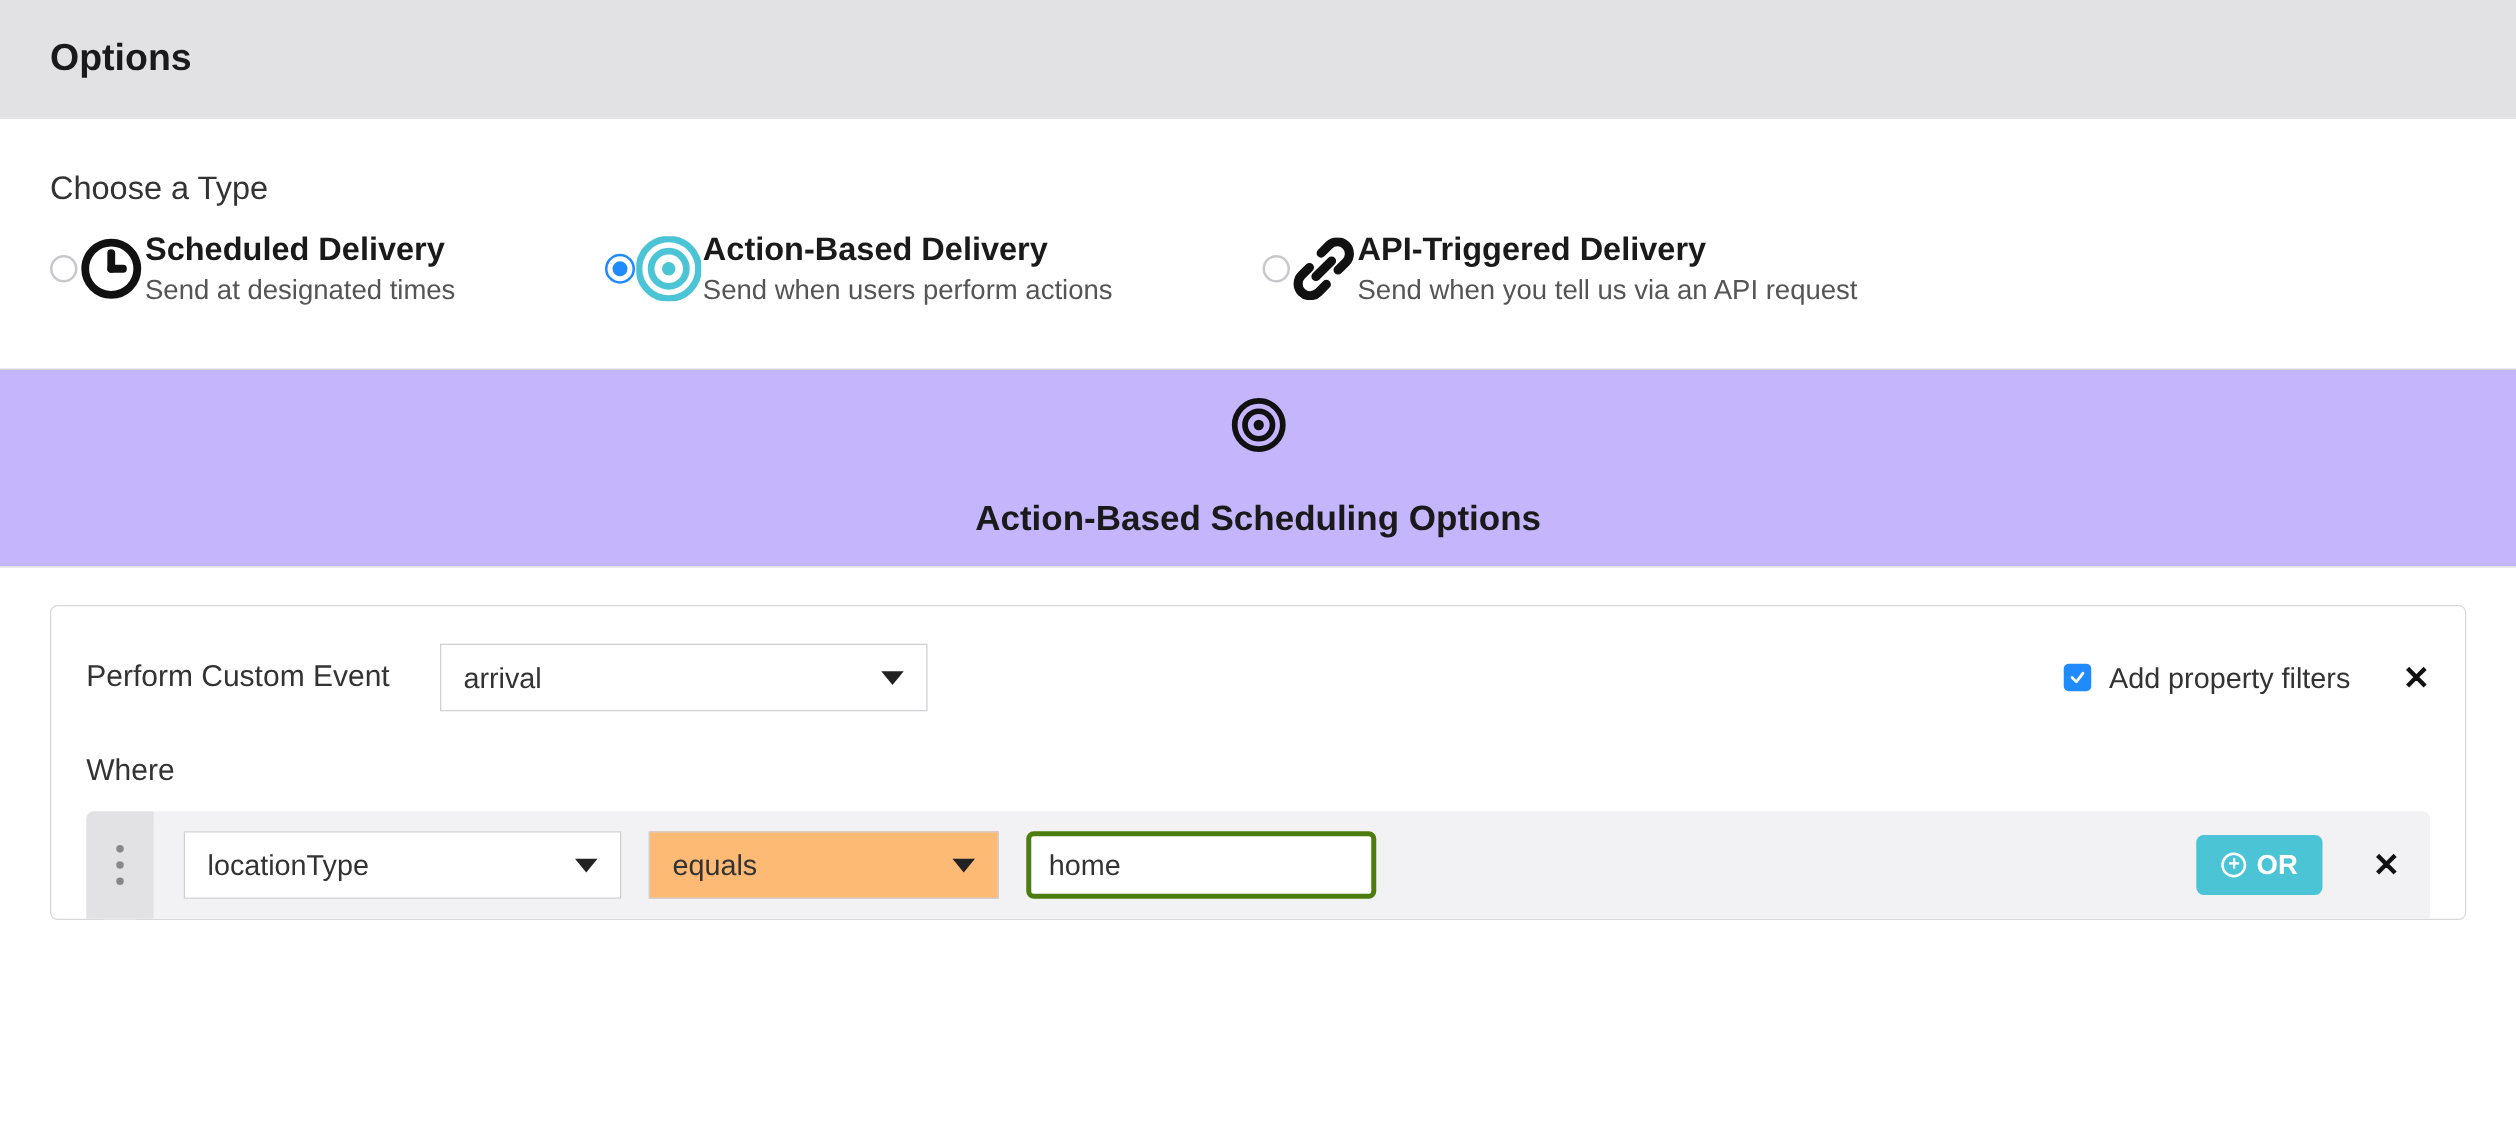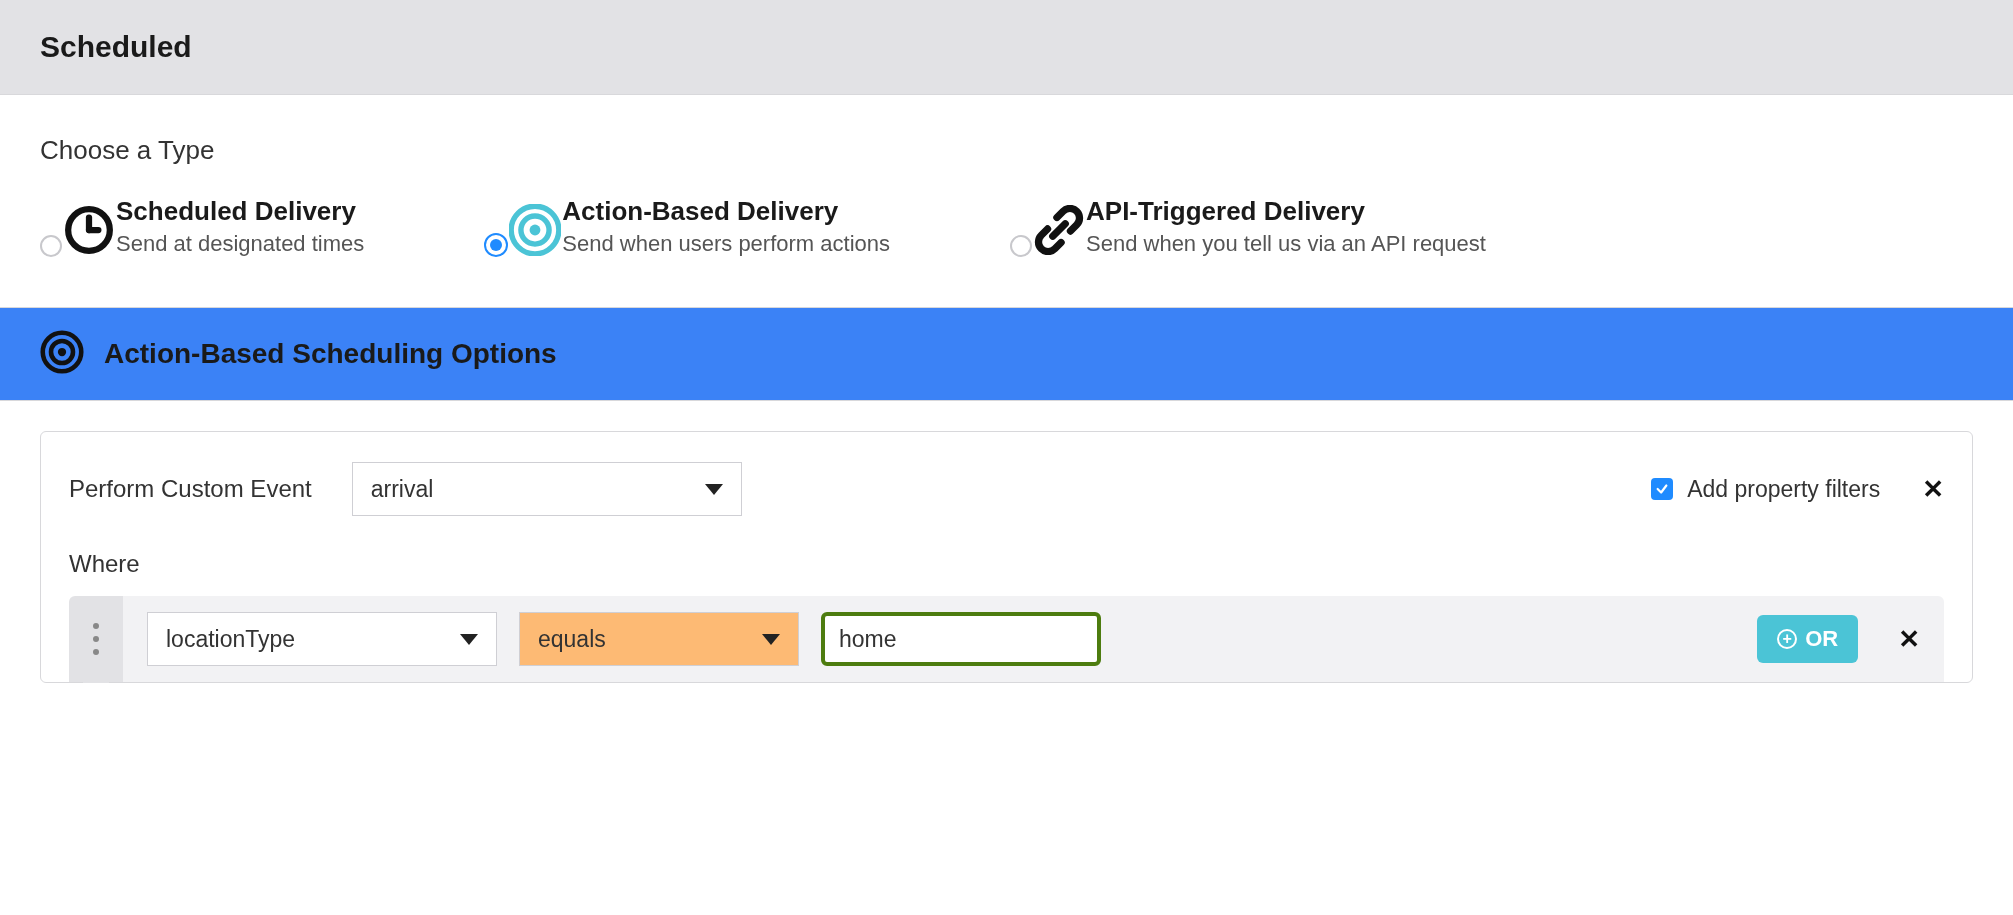--- a/index.html
+++ b/index.html
@@ -20,30 +20,30 @@
   }
   .panel-white {
     background: #fff;
     padding: 40px 40px 50px 40px;
     border-top: 1px solid #d8d8db;
   }
   .choose-type-label {
     font-size: 26px;
     font-weight: 400;
     color: #333;
-    margin-bottom: 30px;
+    margin-bottom: 18px;
   }
   .type-options {
     display: flex;
     gap: 120px;
     align-items: flex-start;
   }
   .type-option {
     display: flex;
-    align-items: flex-end;
+    align-items: center;
     gap: 0;
     cursor: pointer;
   }
   .radio-outer {
     width: 22px;
     height: 22px;
     border: 2px solid #c8c8cc;
     border-radius: 50%;
     display: flex;
     align-items: center;
@@ -78,26 +78,27 @@
     font-size: 26px;
     font-weight: 700;
     color: #1a1a1a;
   }
   .type-desc {
     font-size: 22px;
     color: #555;
     margin-top: 4px;
   }
   .section-header {
-    background: #3b82f6;
+    background: #c4b5fd;
     padding: 22px 40px;
     display: flex;
     align-items: center;
-    gap: 20px;
+    gap: 32px;
     border-top: 1px solid #d8d8db;
+    flex-direction: column;
   }
   .section-header-title {
     font-size: 28px;
     font-weight: 700;
     color: #1a1a1a;
   }
   .section-body {
     background: #fff;
     padding: 30px 40px 0 40px;
     border-top: 1px solid #d8d8db;
@@ -265,21 +266,21 @@
     font-weight: 900;
     color: #111;
     cursor: pointer;
     margin-left: 18px;
   }
 </style>
 </head>
 <body>
 
 <div class="header-bar">
-  <div class="header-title">Scheduled</div>
+  <div class="header-title">Options</div>
 </div>
 
 <div class="panel-white">
   <div class="choose-type-label">Choose a Type</div>
   <div class="type-options">
 
     <div class="type-option">
       <div class="radio-outer"></div>
       <div class="type-icon">
         <svg viewBox="0 0 48 48" width="50" height="50">

